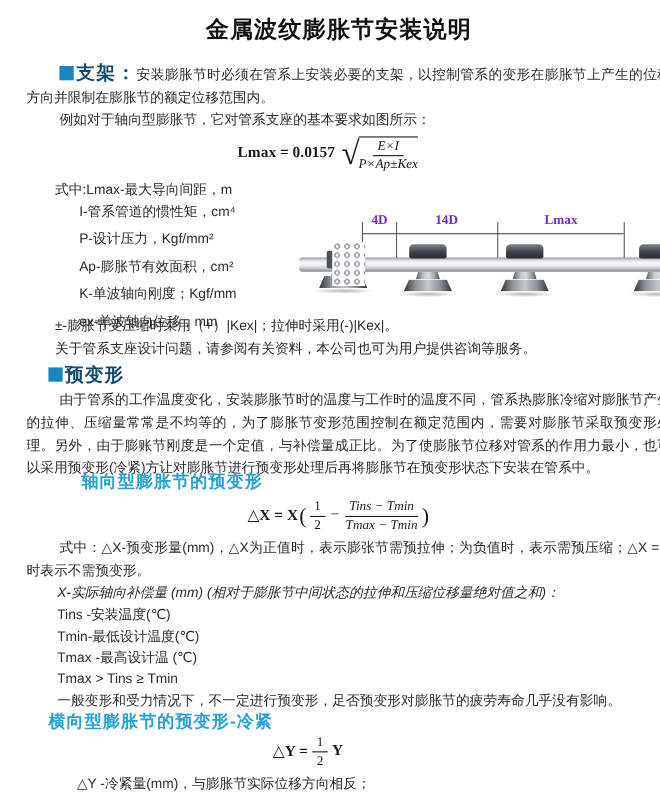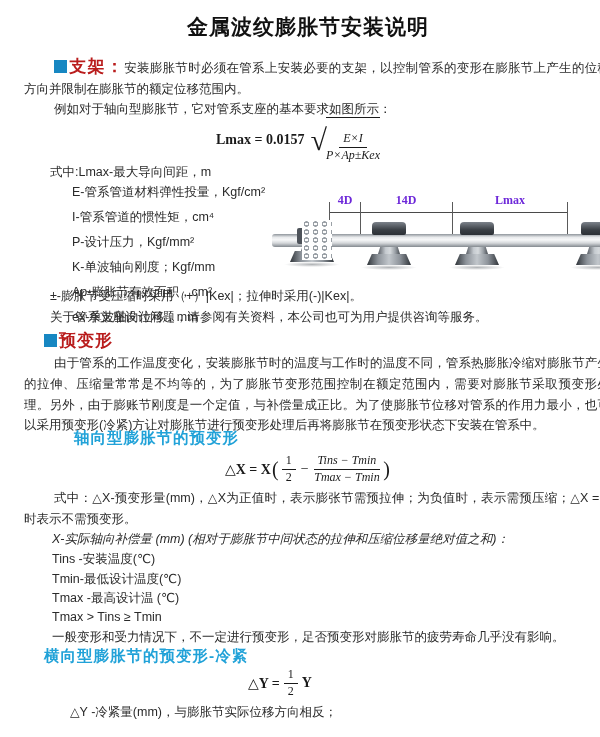--- a/index.html
+++ b/index.html
@@ -15,35 +15,35 @@
   }
   .para{font-size:12.5px;line-height:21px;text-align:justify;color:#2a2a2a;}
   .p1{left:8px;top:56px;width:586px;text-indent:30px;}
   .p2{left:8px;top:99px;width:586px;text-indent:30px;}
   .p3{left:8px;top:353px;width:586px;text-indent:30px;line-height:20.8px;}
   .p4{left:8px;top:488px;width:586px;text-indent:30px;}
   .sq{
     display:inline-block;width:13px;height:13px;background:#1787c2;
     vertical-align:-1px;margin-right:2px;
   }
-  .blue-head{font-size:17px;font-weight:bold;color:#b91c1c;letter-spacing:1px;}
+  .blue-head{font-size:17px;font-weight:bold;color:#0c4a6e;letter-spacing:1px;}
   .cyan-head{font-size:15.5px;font-weight:bold;color:#21a2d8;letter-spacing:1px;}
   .line{font-size:12.5px;color:#2a2a2a;white-space:nowrap;}
   .varlist .line{margin-bottom:8px;}
   
   .formula{font-family:"Liberation Serif","DejaVu Serif",serif;color:#1a1a1a;
     display:flex;align-items:center;}
   .f-bold{font-weight:bold;font-size:14px;}
   .frac{display:inline-flex;flex-direction:column;align-items:center;
     font-size:12px;line-height:1.15;margin:0 2px;}
   .frac .num{border-bottom:1px solid #1a1a1a;padding:0 4px 1px;}
   .frac .den{padding-top:1px;text-align:center;}
   .ital{font-style:italic;}
   .radical{font-size:30px;font-weight:400;line-height:26px;margin:0 -3px 0 6px;}
-  .sqrt-frac{border-top:1.4px solid #1a1a1a;padding-top:14px;}
+  .sqrt-frac{border-top:1.4px solid #1a1a1a;padding-top:1px;}
   .paren{font-size:20px;font-weight:400;margin:0 1px;}
   .minus{font-size:14px;margin:0 3px;}
   .f1{left:200px;top:121px;height:38px;}
   .f2{left:0;right:0;top:451px;height:36px;justify-content:center;}
   .f3{left:0;right:0;top:667px;height:32px;justify-content:center;transform:translateX(-28px);}
   
   .diagram{left:228px;top:190px;width:372px;height:102px;}
   .dim-line{left:69px;top:22px;width:238px;height:1px;background:#4a4a4a;}
   .tick{width:1px;top:12px;height:34px;background:#5a5a5a;}
   .dim-label{top:3px;transform:translateX(-50%);
@@ -86,25 +86,24 @@
   <span class="f-bold">Lmax = 0.0157</span>
   <span class="radical">√</span>
   <span class="sqrt-frac frac">
     <span class="num ital">E×I</span>
     <span class="den ital">P×Ap±Kex</span>
   </span>
 </div>
 
 <div class="abs line" style="left:34px;top:164px;">式中:Lmax-最大导向间距，m</div>
 <div class="abs varlist" style="left:56px;top:184px;">
-  <div class="line">E-管系管道材料弹性投量，Kgf/cm²</div>
   <div class="line">I-管系管道的惯性矩，cm⁴</div>
   <div class="line">P-设计压力，Kgf/mm²</div>
+  <div class="line">Ap-膨胀节有效面积，cm²</div>
   <div class="line">K-单波轴向刚度；Kgf/mm</div>
-  <div class="line">Ap-膨胀节有效面积，cm²</div>
   <div class="line">ex-单波轴向位移，mm</div>
 </div>
 <div class="abs line" style="left:34px;top:288px;">±-膨胀节受压缩时采用（+）|Kex|；拉伸时采用(-)|Kex|。</div>
 <div class="abs line" style="left:34px;top:309px;">关于管系支座设计问题，请参阅有关资料，本公司也可为用户提供咨询等服务。</div>
 
 <div class="abs diagram">
   <div class="abs dim-line"></div>
   <div class="abs tick" style="left:69px;"></div>
   <div class="abs tick" style="left:100px;"></div>
   <div class="abs tick" style="left:192px;"></div>

